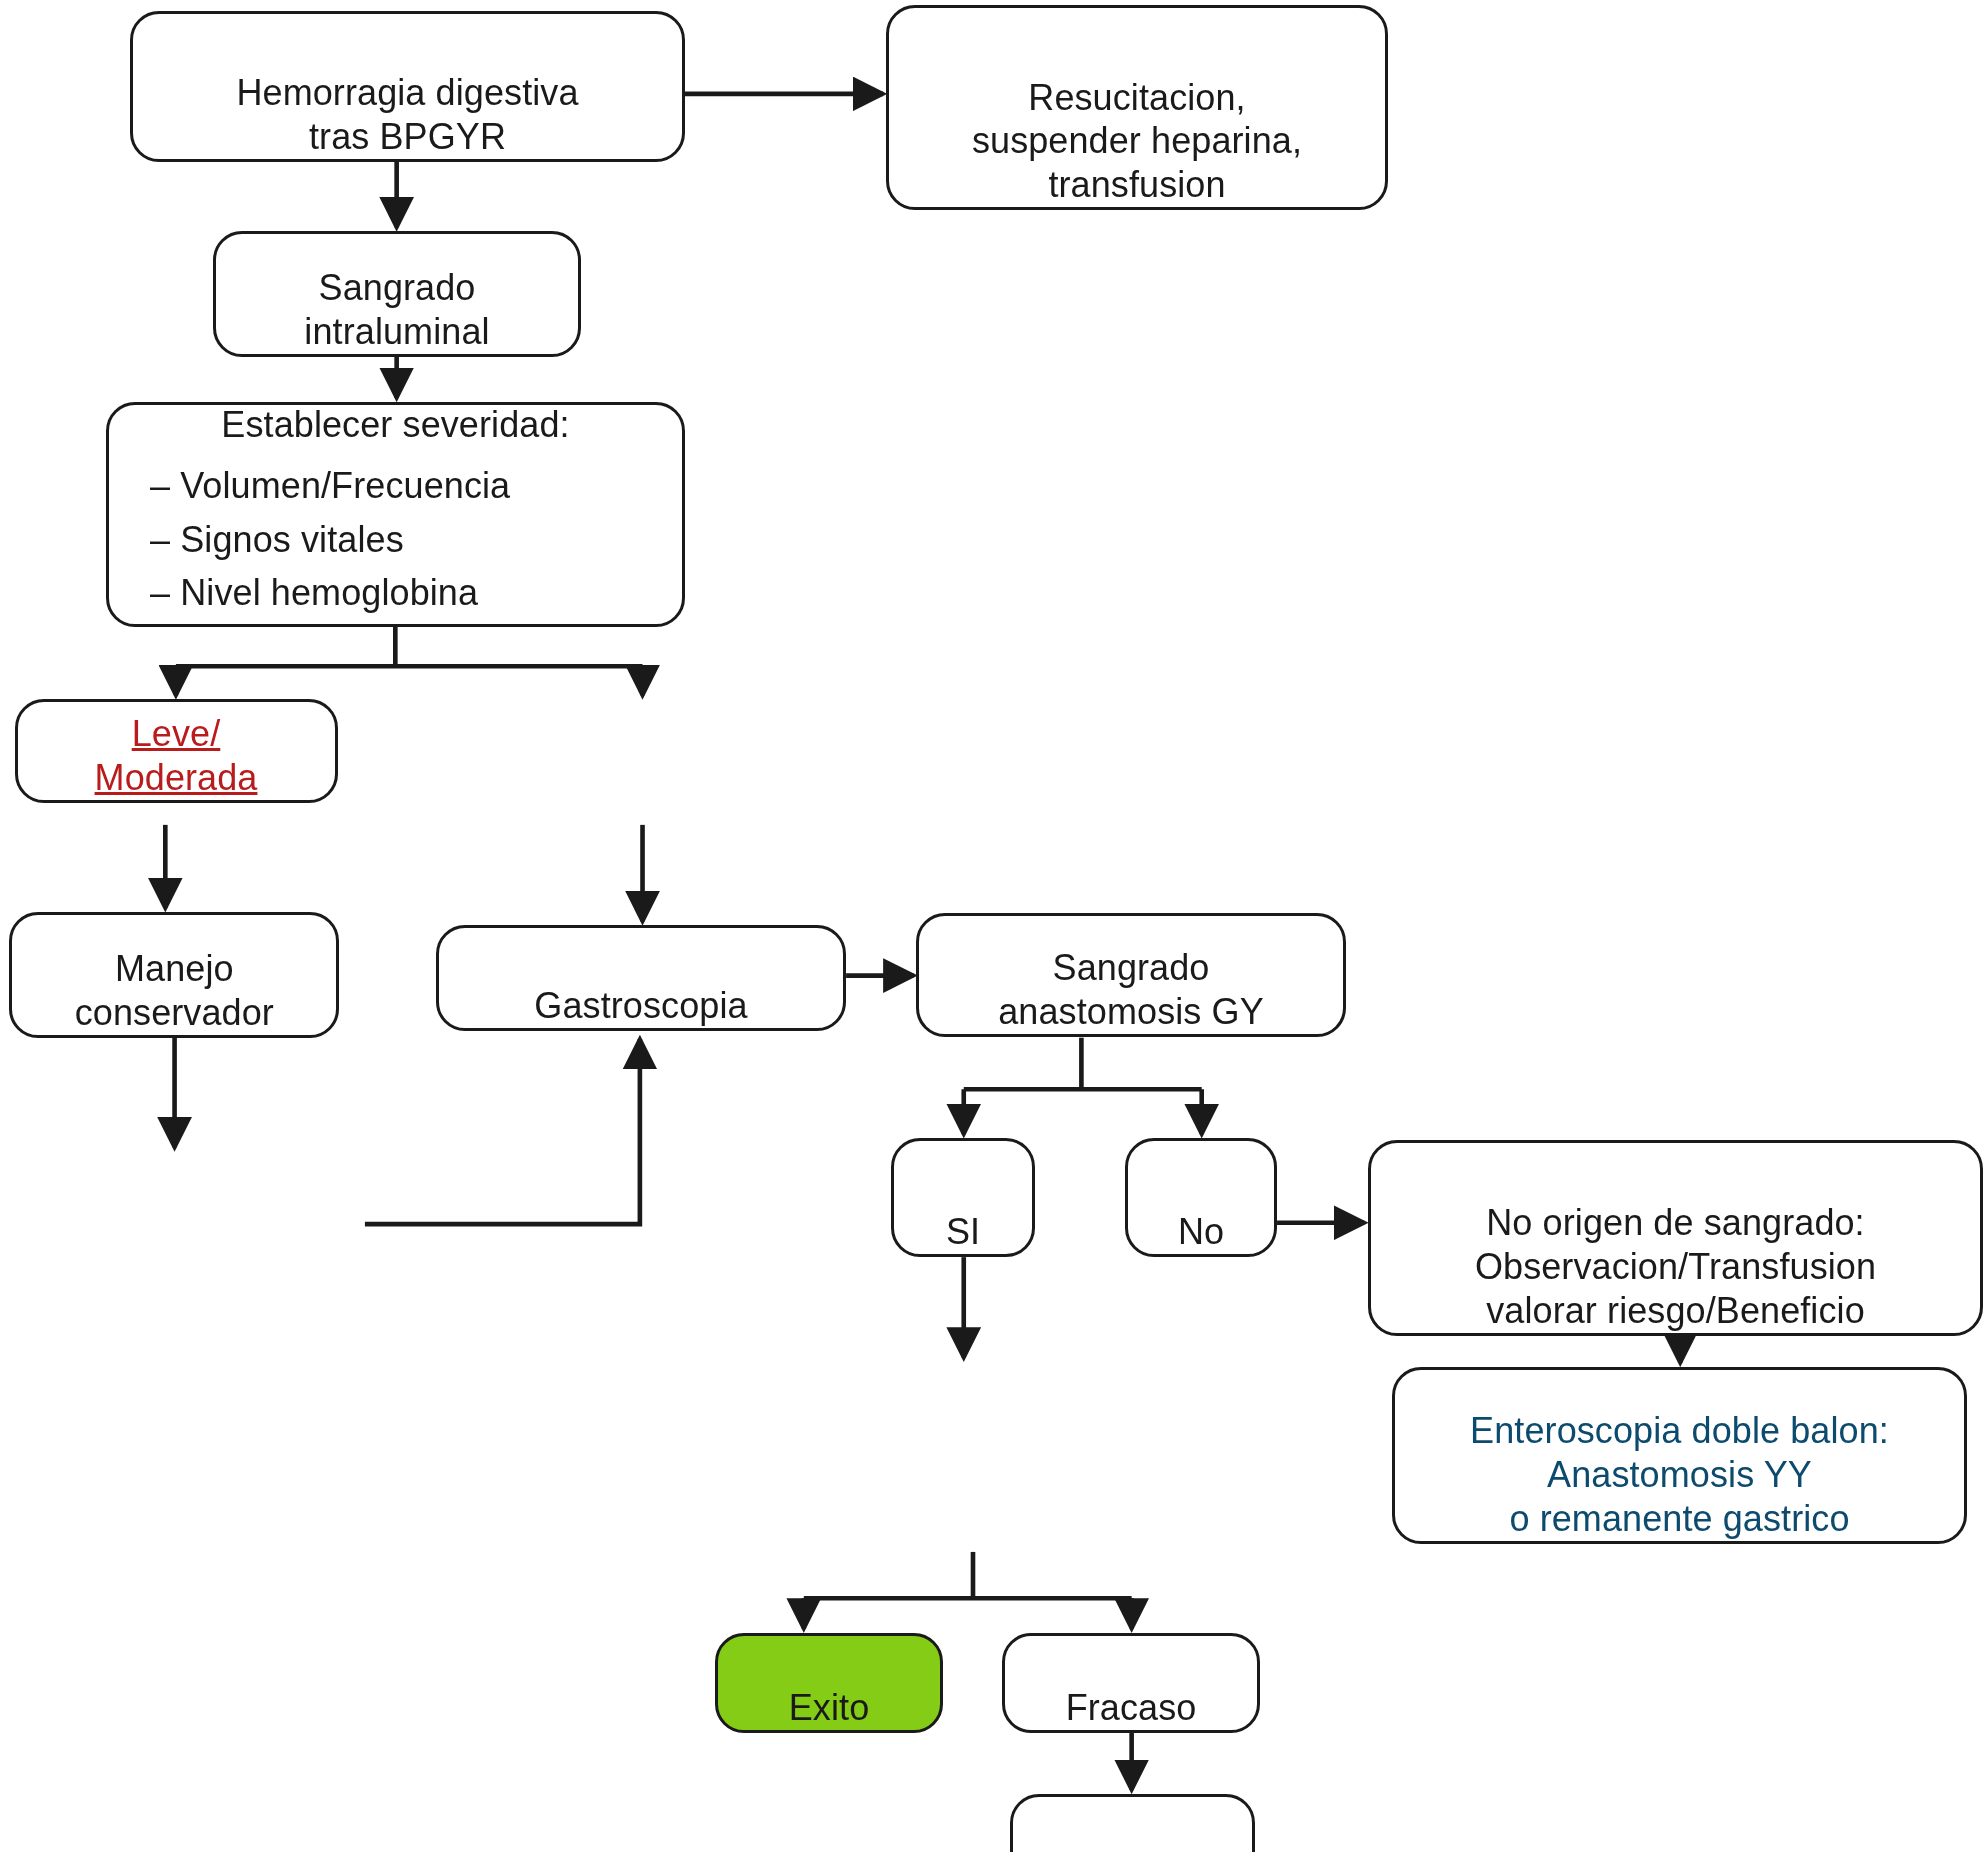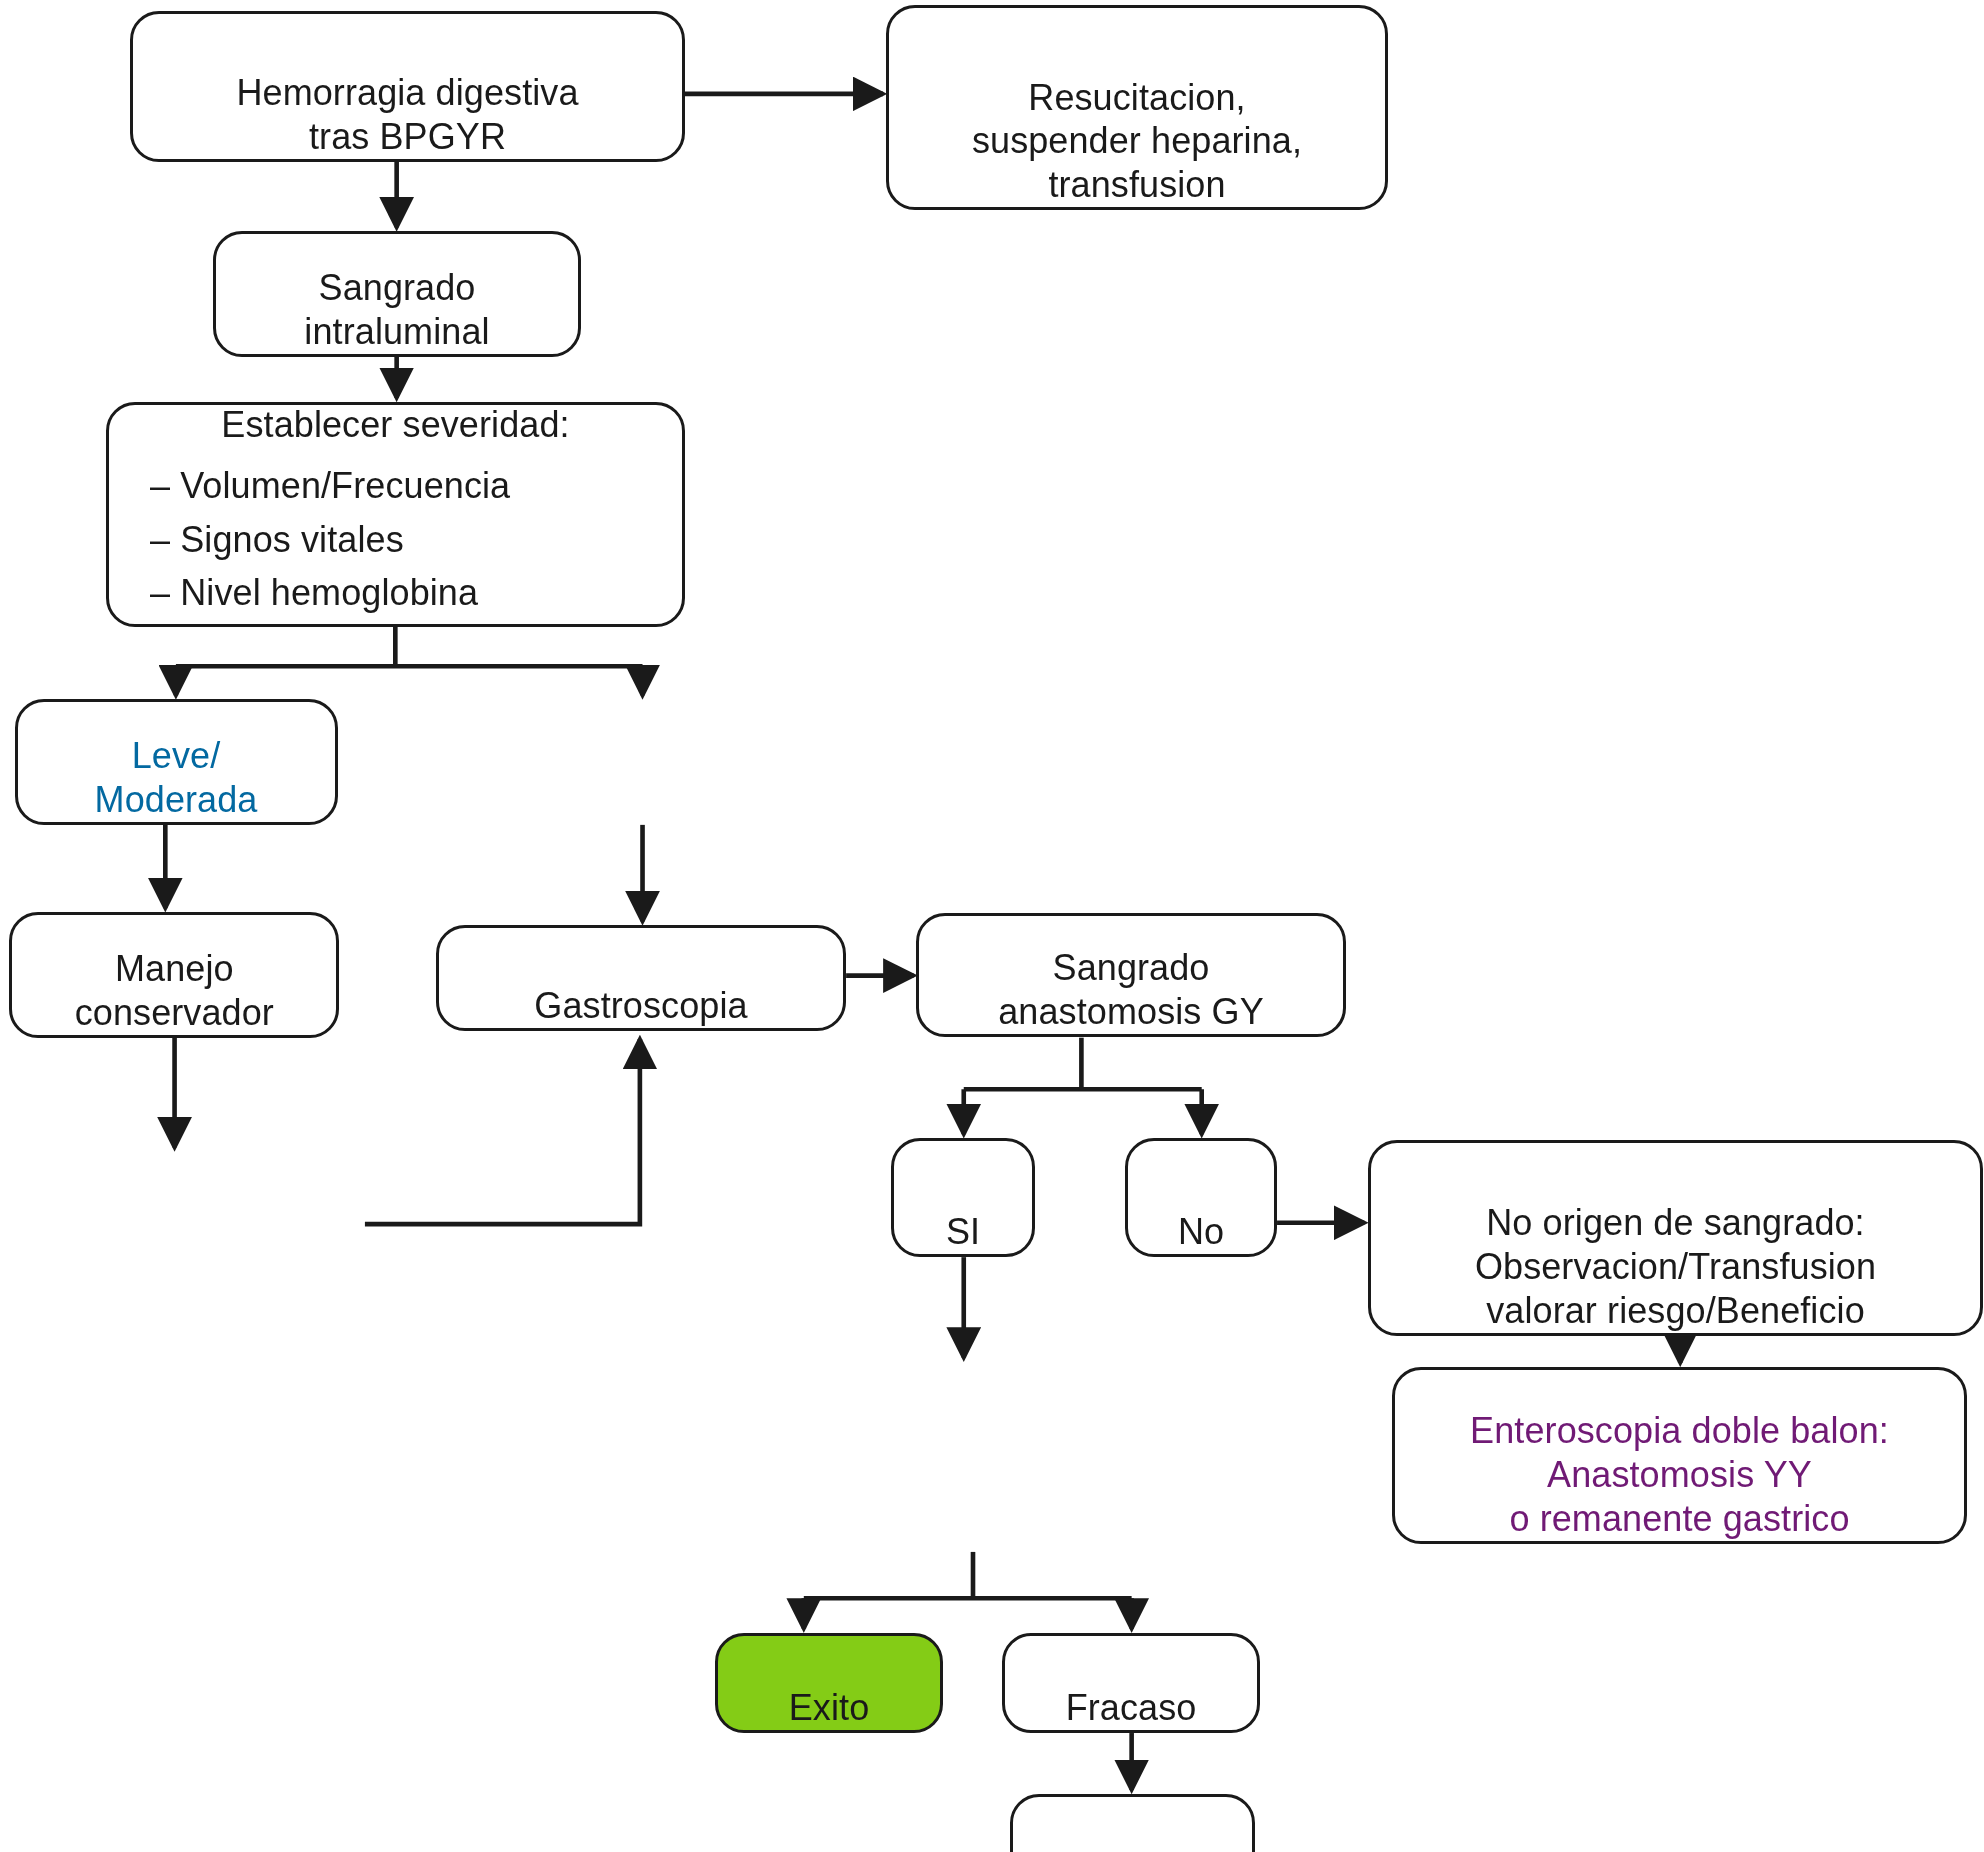--- a/index.html
+++ b/index.html
@@ -129,21 +129,21 @@
 
   <div class="node left-align" style="left: 106px; top: 402px; width: 579px; height: 225px; border-color: rgb(26, 26, 26); background: rgb(255, 255, 255); color: rgb(26, 26, 26);">
     <span class="ln title">Establecer severidad:</span>
     <div class="bullets">
       <span class="ln">– Volumen/Frecuencia</span>
       <span class="ln">– Signos vitales</span>
       <span class="ln">– Nivel hemoglobina</span>
     </div>
   </div>
 
-  <div class="node" style="left: 14.5px; top: 699px; width: 323px; height: 126px; border-color: rgb(26, 26, 26); background: rgb(255, 255, 255); color: #0369a1;">
+  <div class="node" style="left: 14.5px; top: 699px; width: 323px; height: 104px; border-color: rgb(26, 26, 26); background: rgb(255, 255, 255); color: #b91c1c; text-decoration: underline;">
     <span class="ln">Leve/</span>
     <span class="ln">Moderada</span>
   </div>
 
 
   <div class="node" style="left: 9.3px; top: 912px; width: 330px; height: 126px; border-color: rgb(26, 26, 26); background: rgb(255, 255, 255); color: rgb(26, 26, 26);">
     <span class="ln">Manejo</span>
     <span class="ln">conservador</span>
   </div>
 
@@ -165,21 +165,21 @@
     <span class="ln">No</span>
   </div>
 
   <div class="node" style="left: 1368px; top: 1140px; width: 615px; height: 196px; border-color: rgb(26, 26, 26); background: rgb(255, 255, 255); color: rgb(26, 26, 26);">
     <span class="ln">No origen de sangrado:</span>
     <span class="ln">Observacion/Transfusion</span>
     <span class="ln">valorar riesgo/Beneficio</span>
   </div>
 
 
-  <div class="node" style="left: 1392px; top: 1367px; width: 575px; height: 177px; border-color: rgb(26, 26, 26); background: rgb(255, 255, 255); color: #701a75;">
+  <div class="node" style="left: 1392px; top: 1367px; width: 575px; height: 177px; border-color: rgb(26, 26, 26); background: rgb(255, 255, 255); color: #0c4a6e;">
     <span class="ln">Enteroscopia doble balon:</span>
     <span class="ln">Anastomosis YY</span>
     <span class="ln">o remanente gastrico</span>
   </div>
 
   <div class="node" style="left: 715px; top: 1633px; width: 228px; height: 100px; border-color: rgb(26, 26, 26); background: #84cc16; color: rgb(26, 26, 26);">
     <span class="ln">Exito</span>
   </div>
 
   <div class="node" style="left: 1002px; top: 1633px; width: 258px; height: 100px; border-color: rgb(26, 26, 26); background: rgb(255, 255, 255); color: rgb(26, 26, 26);">

